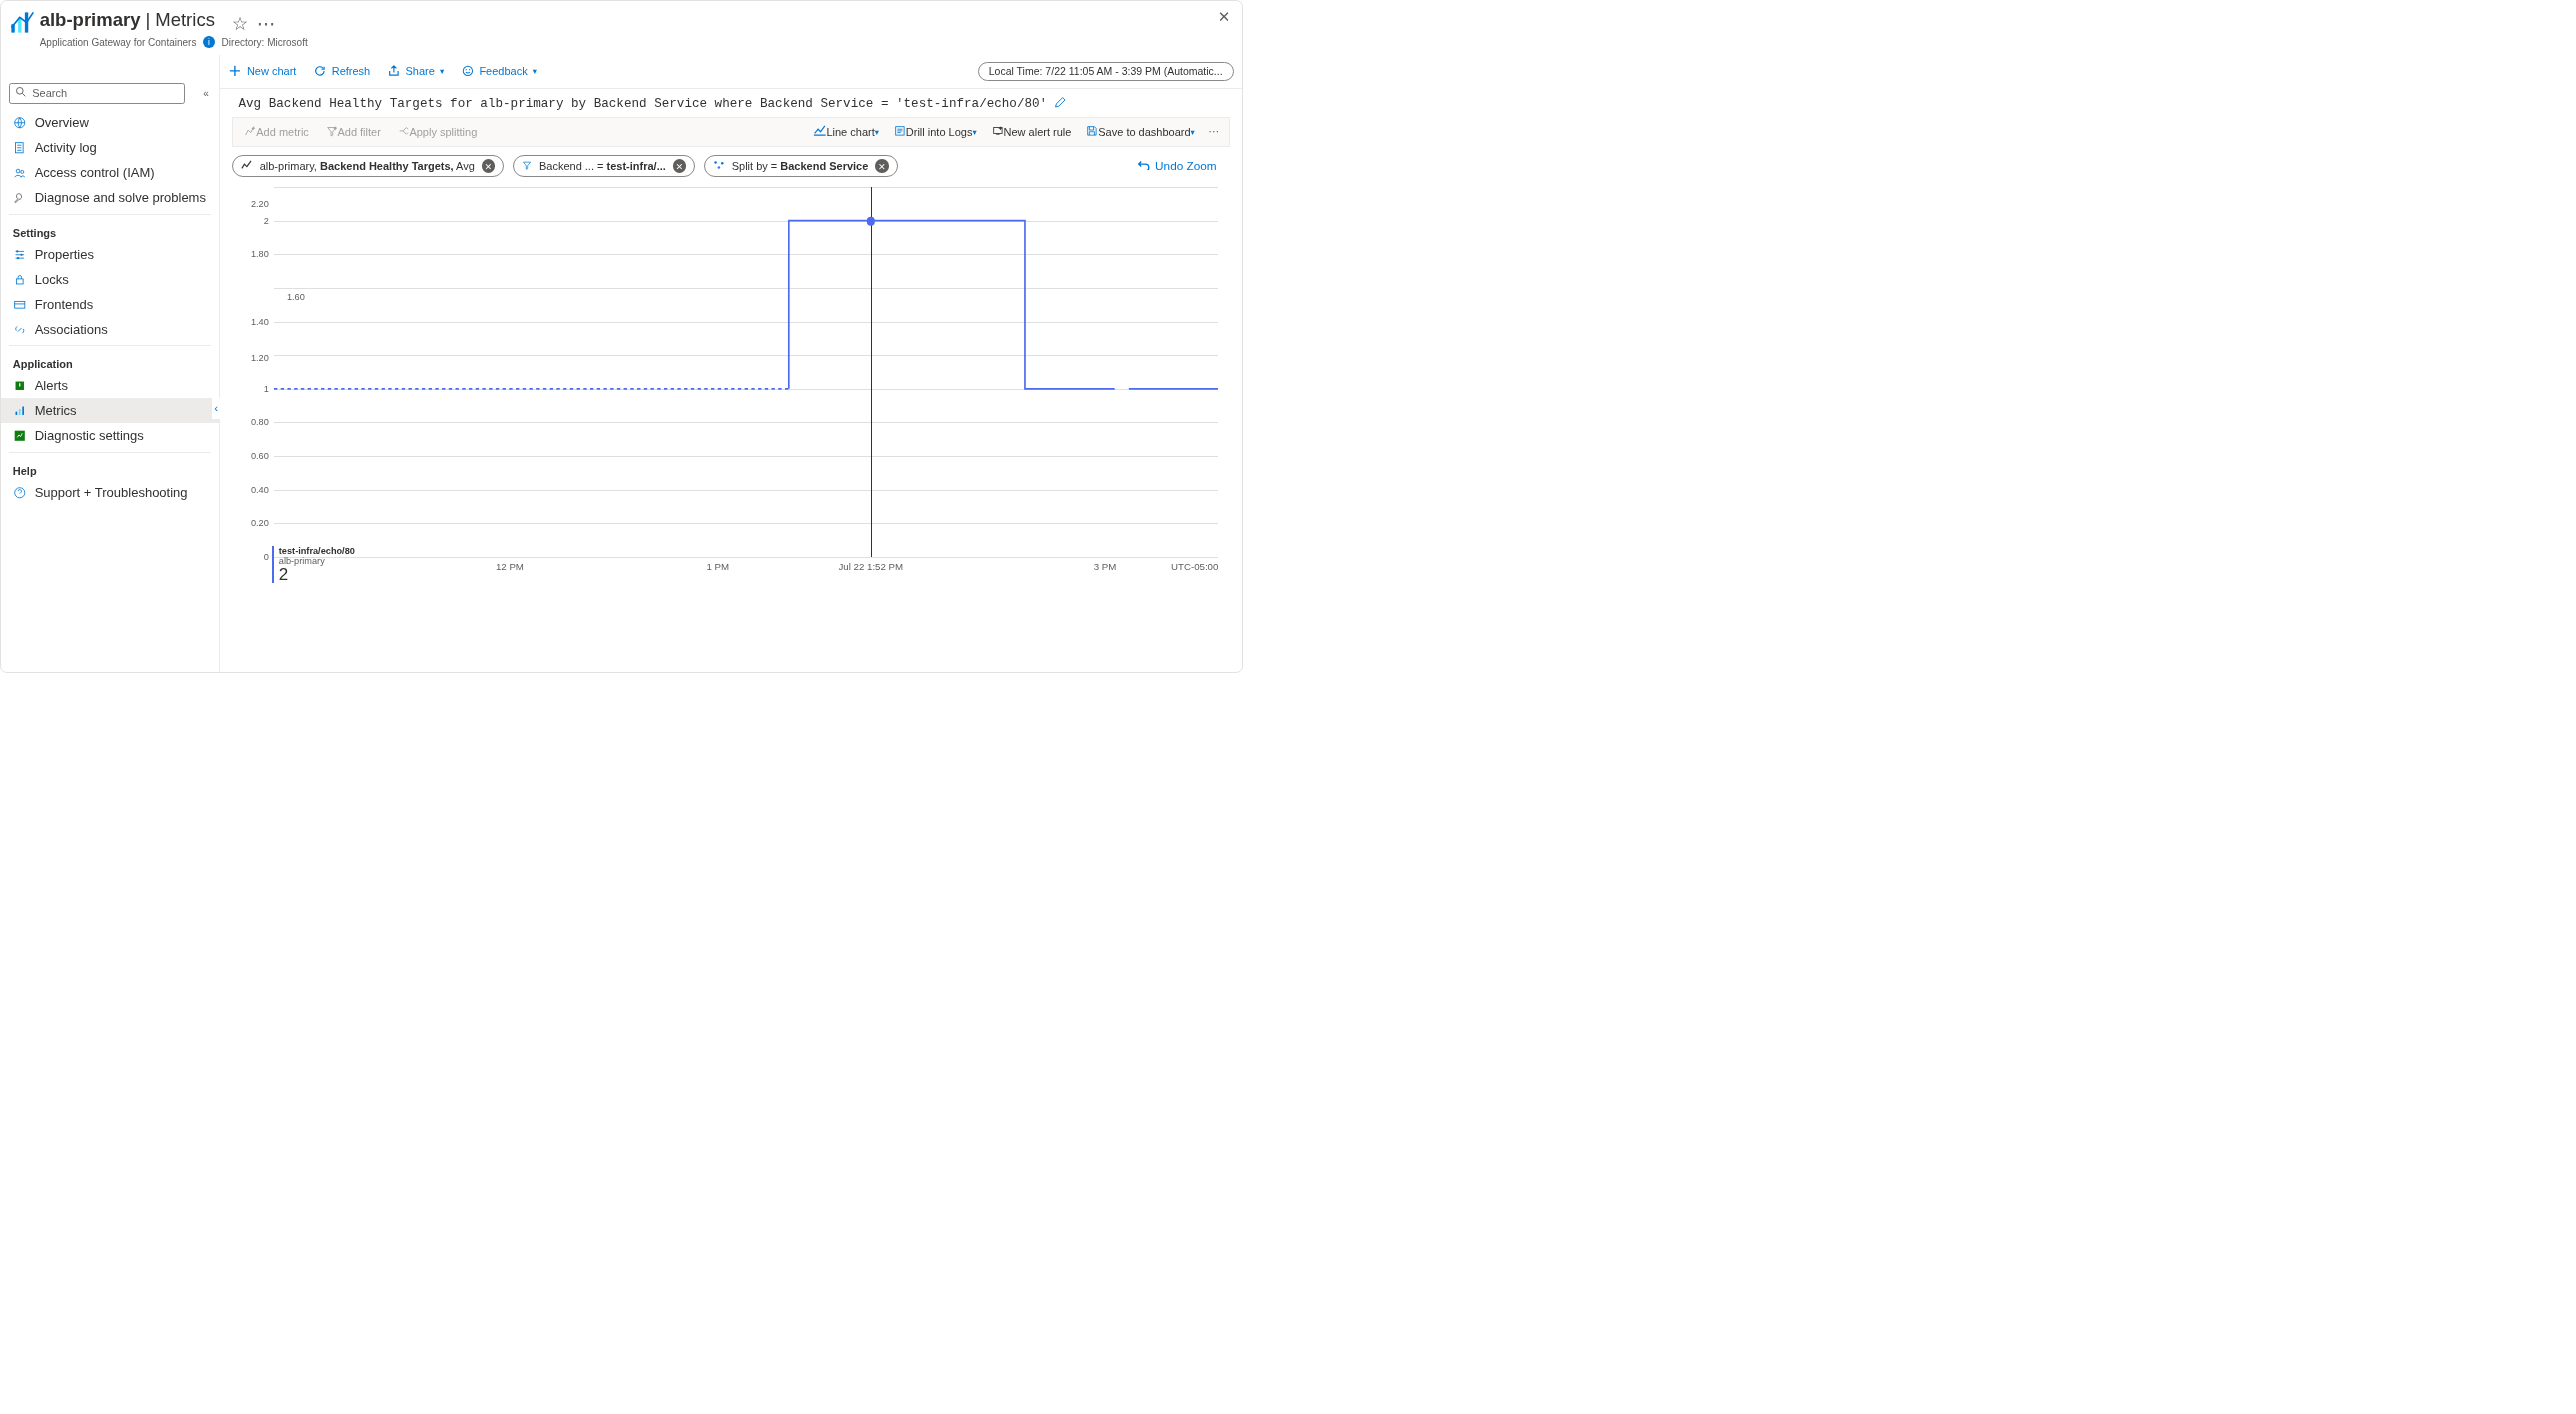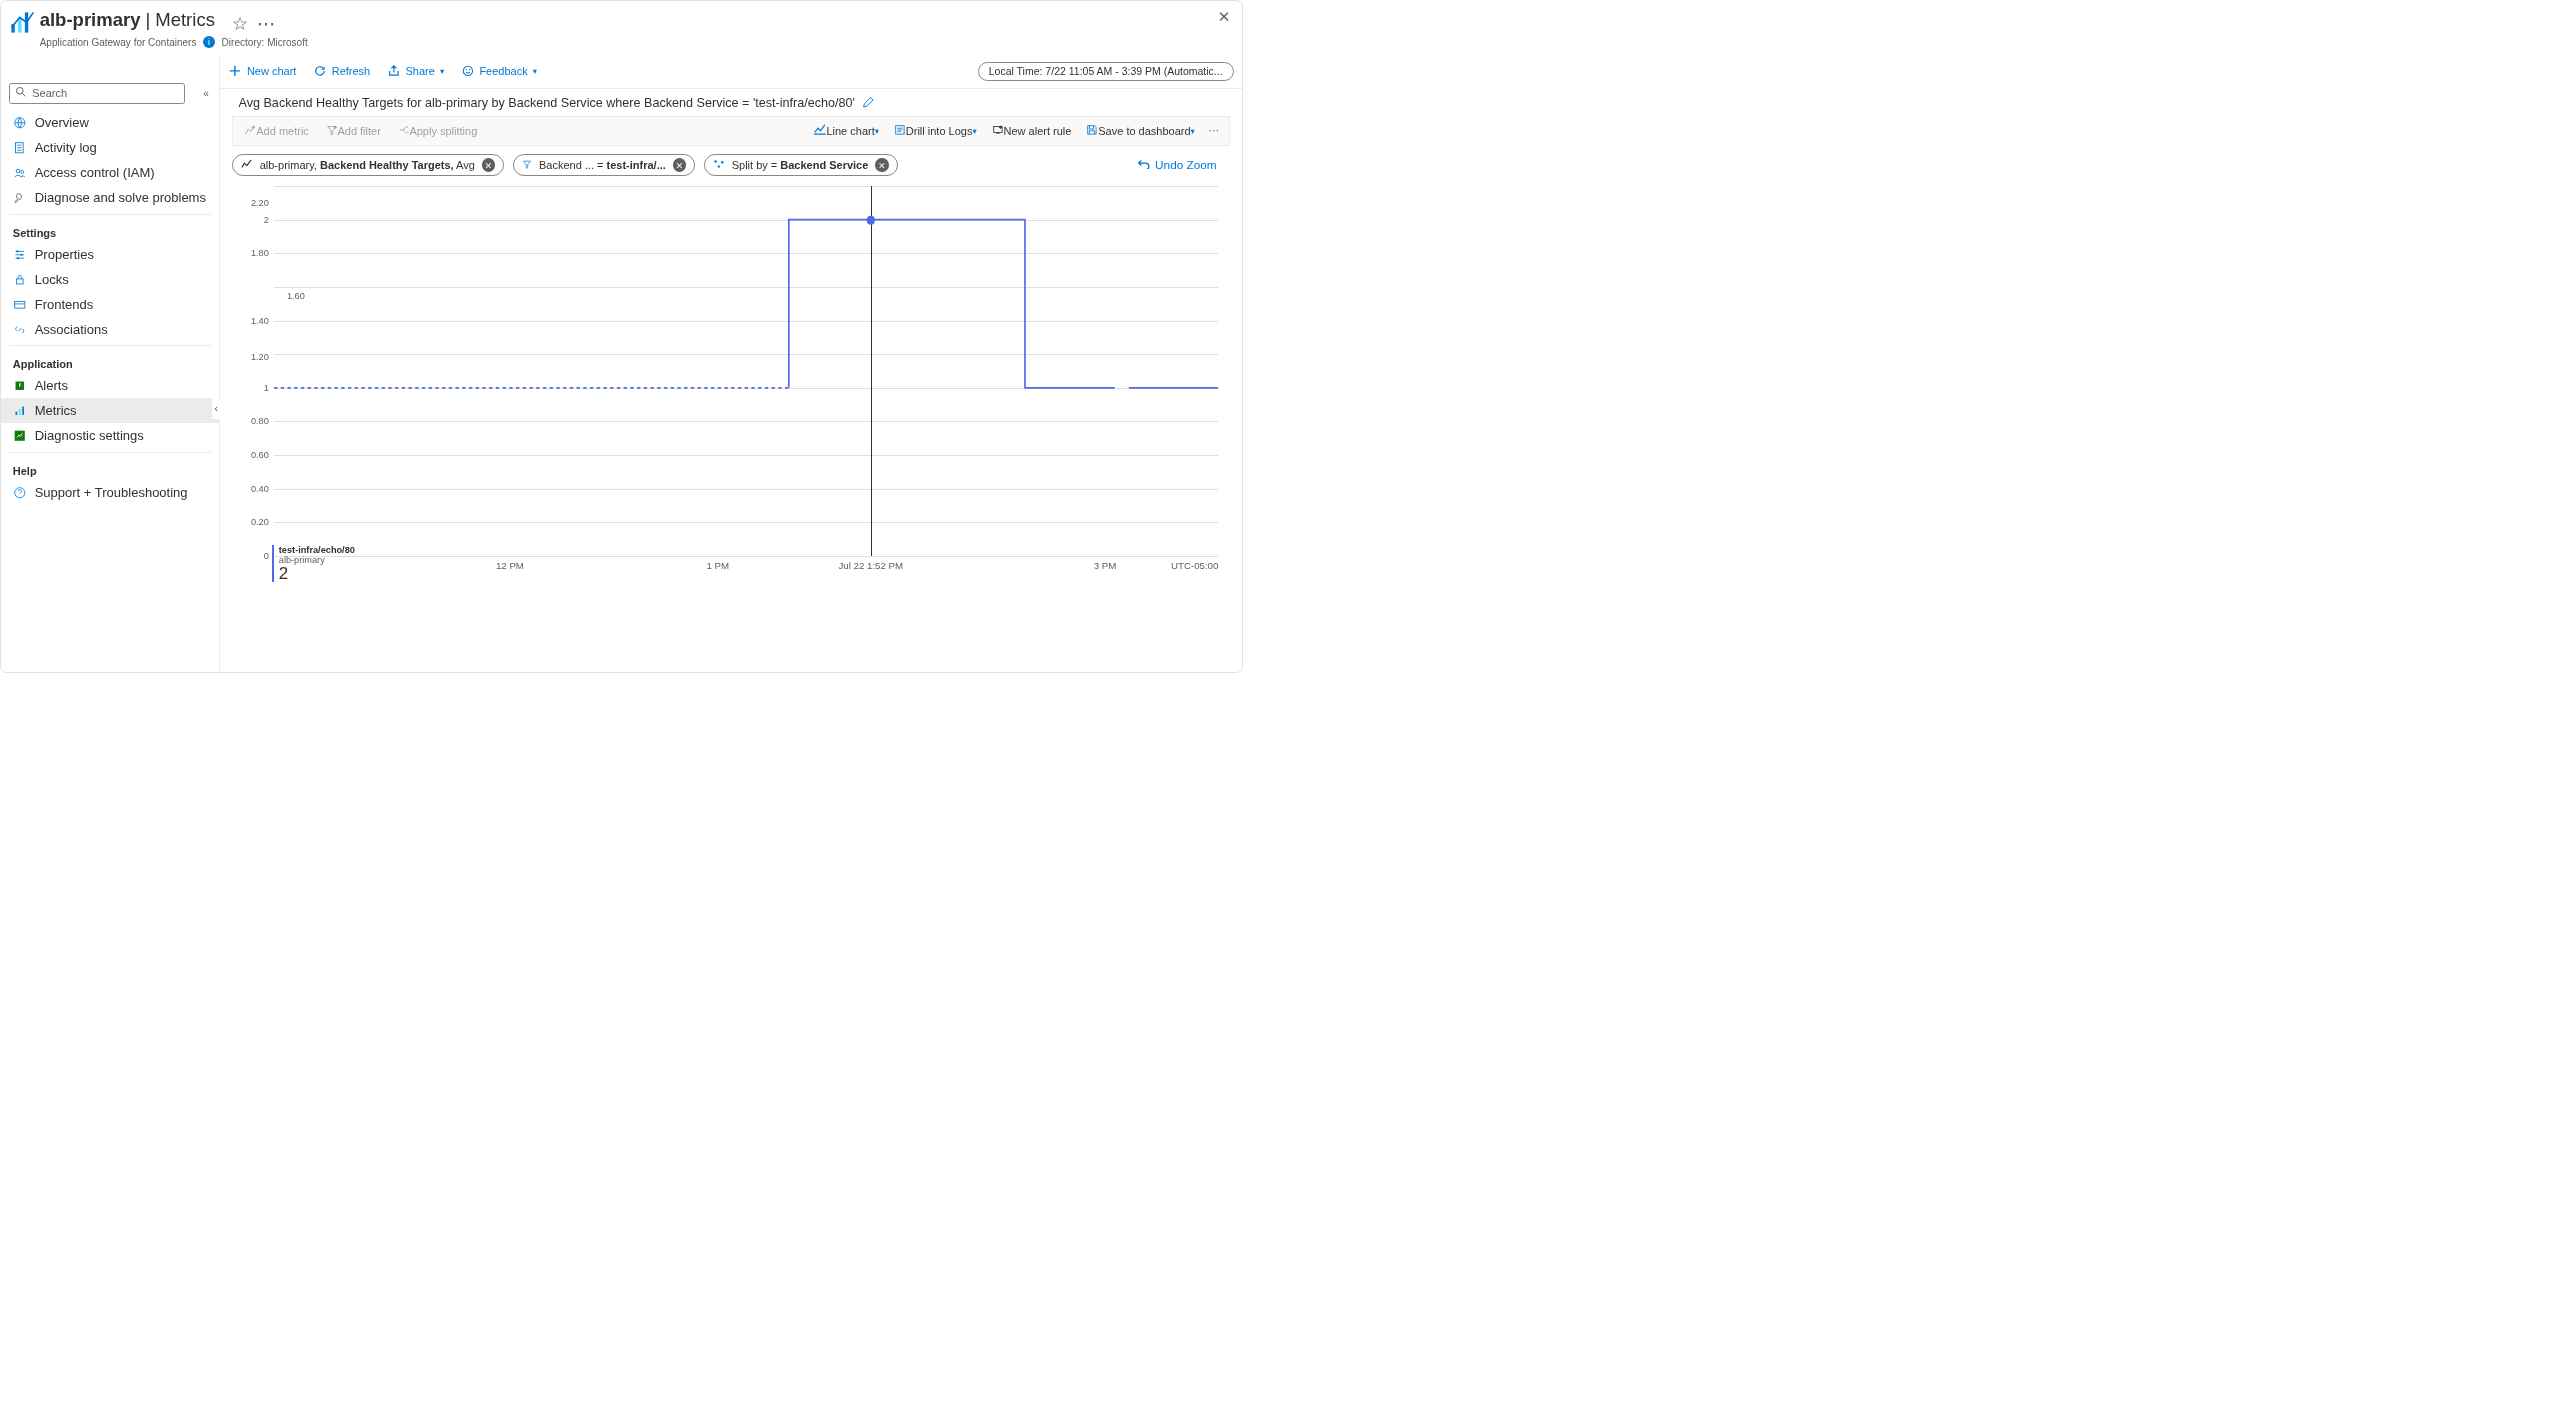--- a/index.html
+++ b/index.html
@@ -57,21 +57,21 @@
     display:flex; align-items:center; border-bottom:0.8px solid #edebe9; padding: 0 8.4px 0 0; height:34px;
   }
   .tool-btn { display:flex; align-items:center; gap:5px; padding: 0 8.4px; height:100%; color:#0078d4; cursor:pointer; font-size:11px; }
   .tool-btn .chev { color:#0078d4; font-size:8.4px; }
   .tool-icon { width:13.5px; height:13.5px; display:inline-flex; align-items:center; justify-content:center;}
   .time-pill {
     margin-left:auto; border:0.8px solid #8a8886; border-radius:11.8px; padding:2.5px 10px; font-size:10.5px;
     max-width: 261px; white-space:nowrap; overflow:hidden; text-overflow:ellipsis;
   }
 
-  .chart-title-row { display:flex; align-items:center; gap:6.7px; padding: 6.7px 11.8px 5px 18.5px; font-size:12.6px;}
+  .chart-title-row { display:flex; align-items:center; gap:6.7px; padding: 6.7px 11.8px 5px 18.5px; font-size:12.6px;font-family:Liberation Mono, monospace;}
   .edit-icon { color:#0078d4; }
 
   .chart-toolbar {
     margin: 0 11.8px; background:#faf9f8; border:0.8px solid #edebe9; display:flex; align-items:center;
     padding: 3.4px 5px; gap:3.4px; font-size:11px;
   }
   .ct-btn { display:flex; align-items:center; padding:3.4px 6.7px; color:#a19f9d; cursor:default;}
   .ct-spacer { flex:1; }
   .ct-right { display:flex; align-items:center; gap:1.7px; }
   .ct-right .ct-btn { color:#323130; cursor:pointer; }

